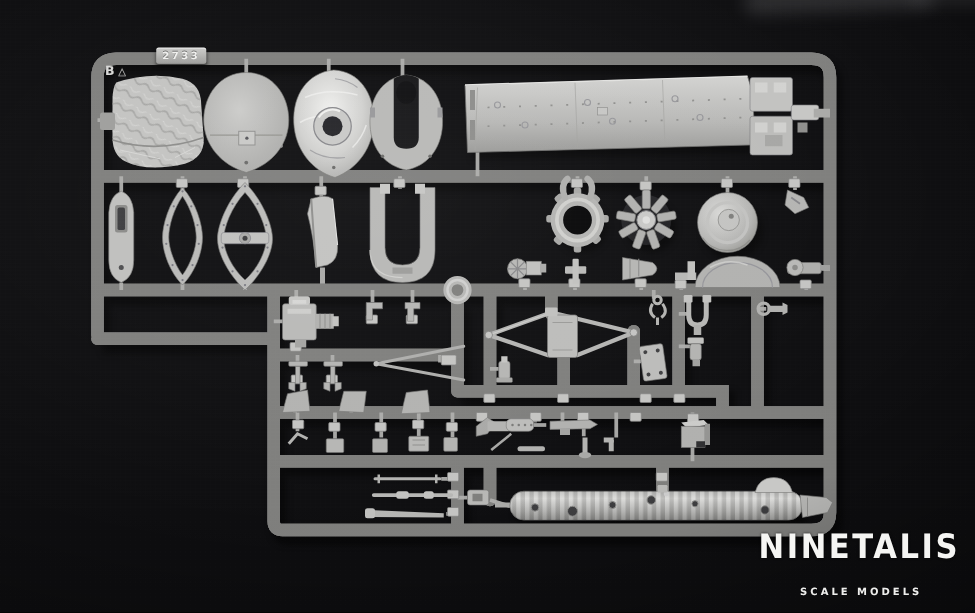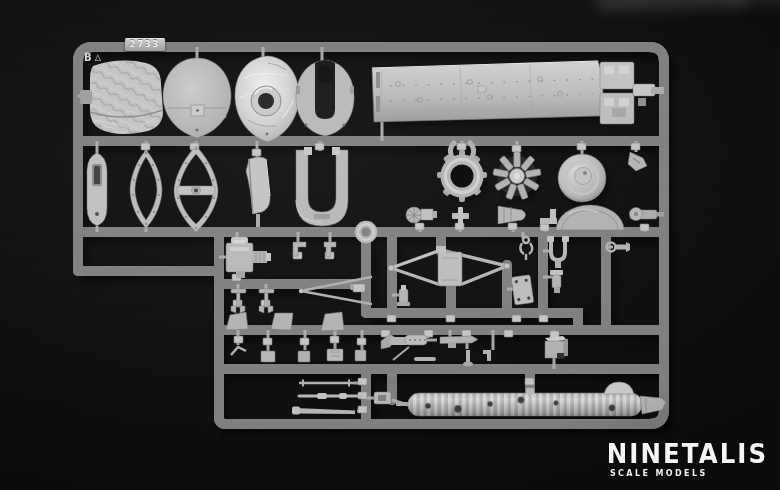--- a/index.html
+++ b/index.html
@@ -32,29 +32,29 @@
     text-shadow:0 -1px 0 rgba(0,0,0,.45);
   }
   #corner-mark{
     position:absolute;left:84px;top:52px;display:flex;gap:3px;align-items:center;
     color:#d8d8d6;font-size:10px;font-weight:bold;
     text-shadow:0 1px 1px rgba(0,0,0,.8), 0 -1px 0 rgba(255,255,255,.25);
   }
   #corner-mark .tri{font-size:8px;font-weight:normal;color:#cfcfcd;}
   
   #watermark{
-    position:absolute;right:12px;bottom:12px;text-align:left;color:#f5f5f3;
+    position:absolute;right:12px;bottom:12px;text-align:center;color:#f5f5f3;
   }
   #brand{
     font-size:24px;font-weight:900;letter-spacing:2px;line-height:1;
     transform:scaleY(1.12) scaleX(1.02);transform-origin:bottom right;
     text-shadow:0 0 2px rgba(0,0,0,.8);
   }
   #tagline{
-    font-size:8px;font-weight:bold;letter-spacing:2.4px;margin-top:2px;color:#eeeeec;
+    font-size:8px;font-weight:bold;letter-spacing:2.4px;margin-top:18px;color:#eeeeec;
   }
 </style>
 </head>
 <body>
 
 <div id="photo">
 
   <div id="blur1" class="blur-edge"></div>
   <div id="blur2" class="blur-edge"></div>
 

